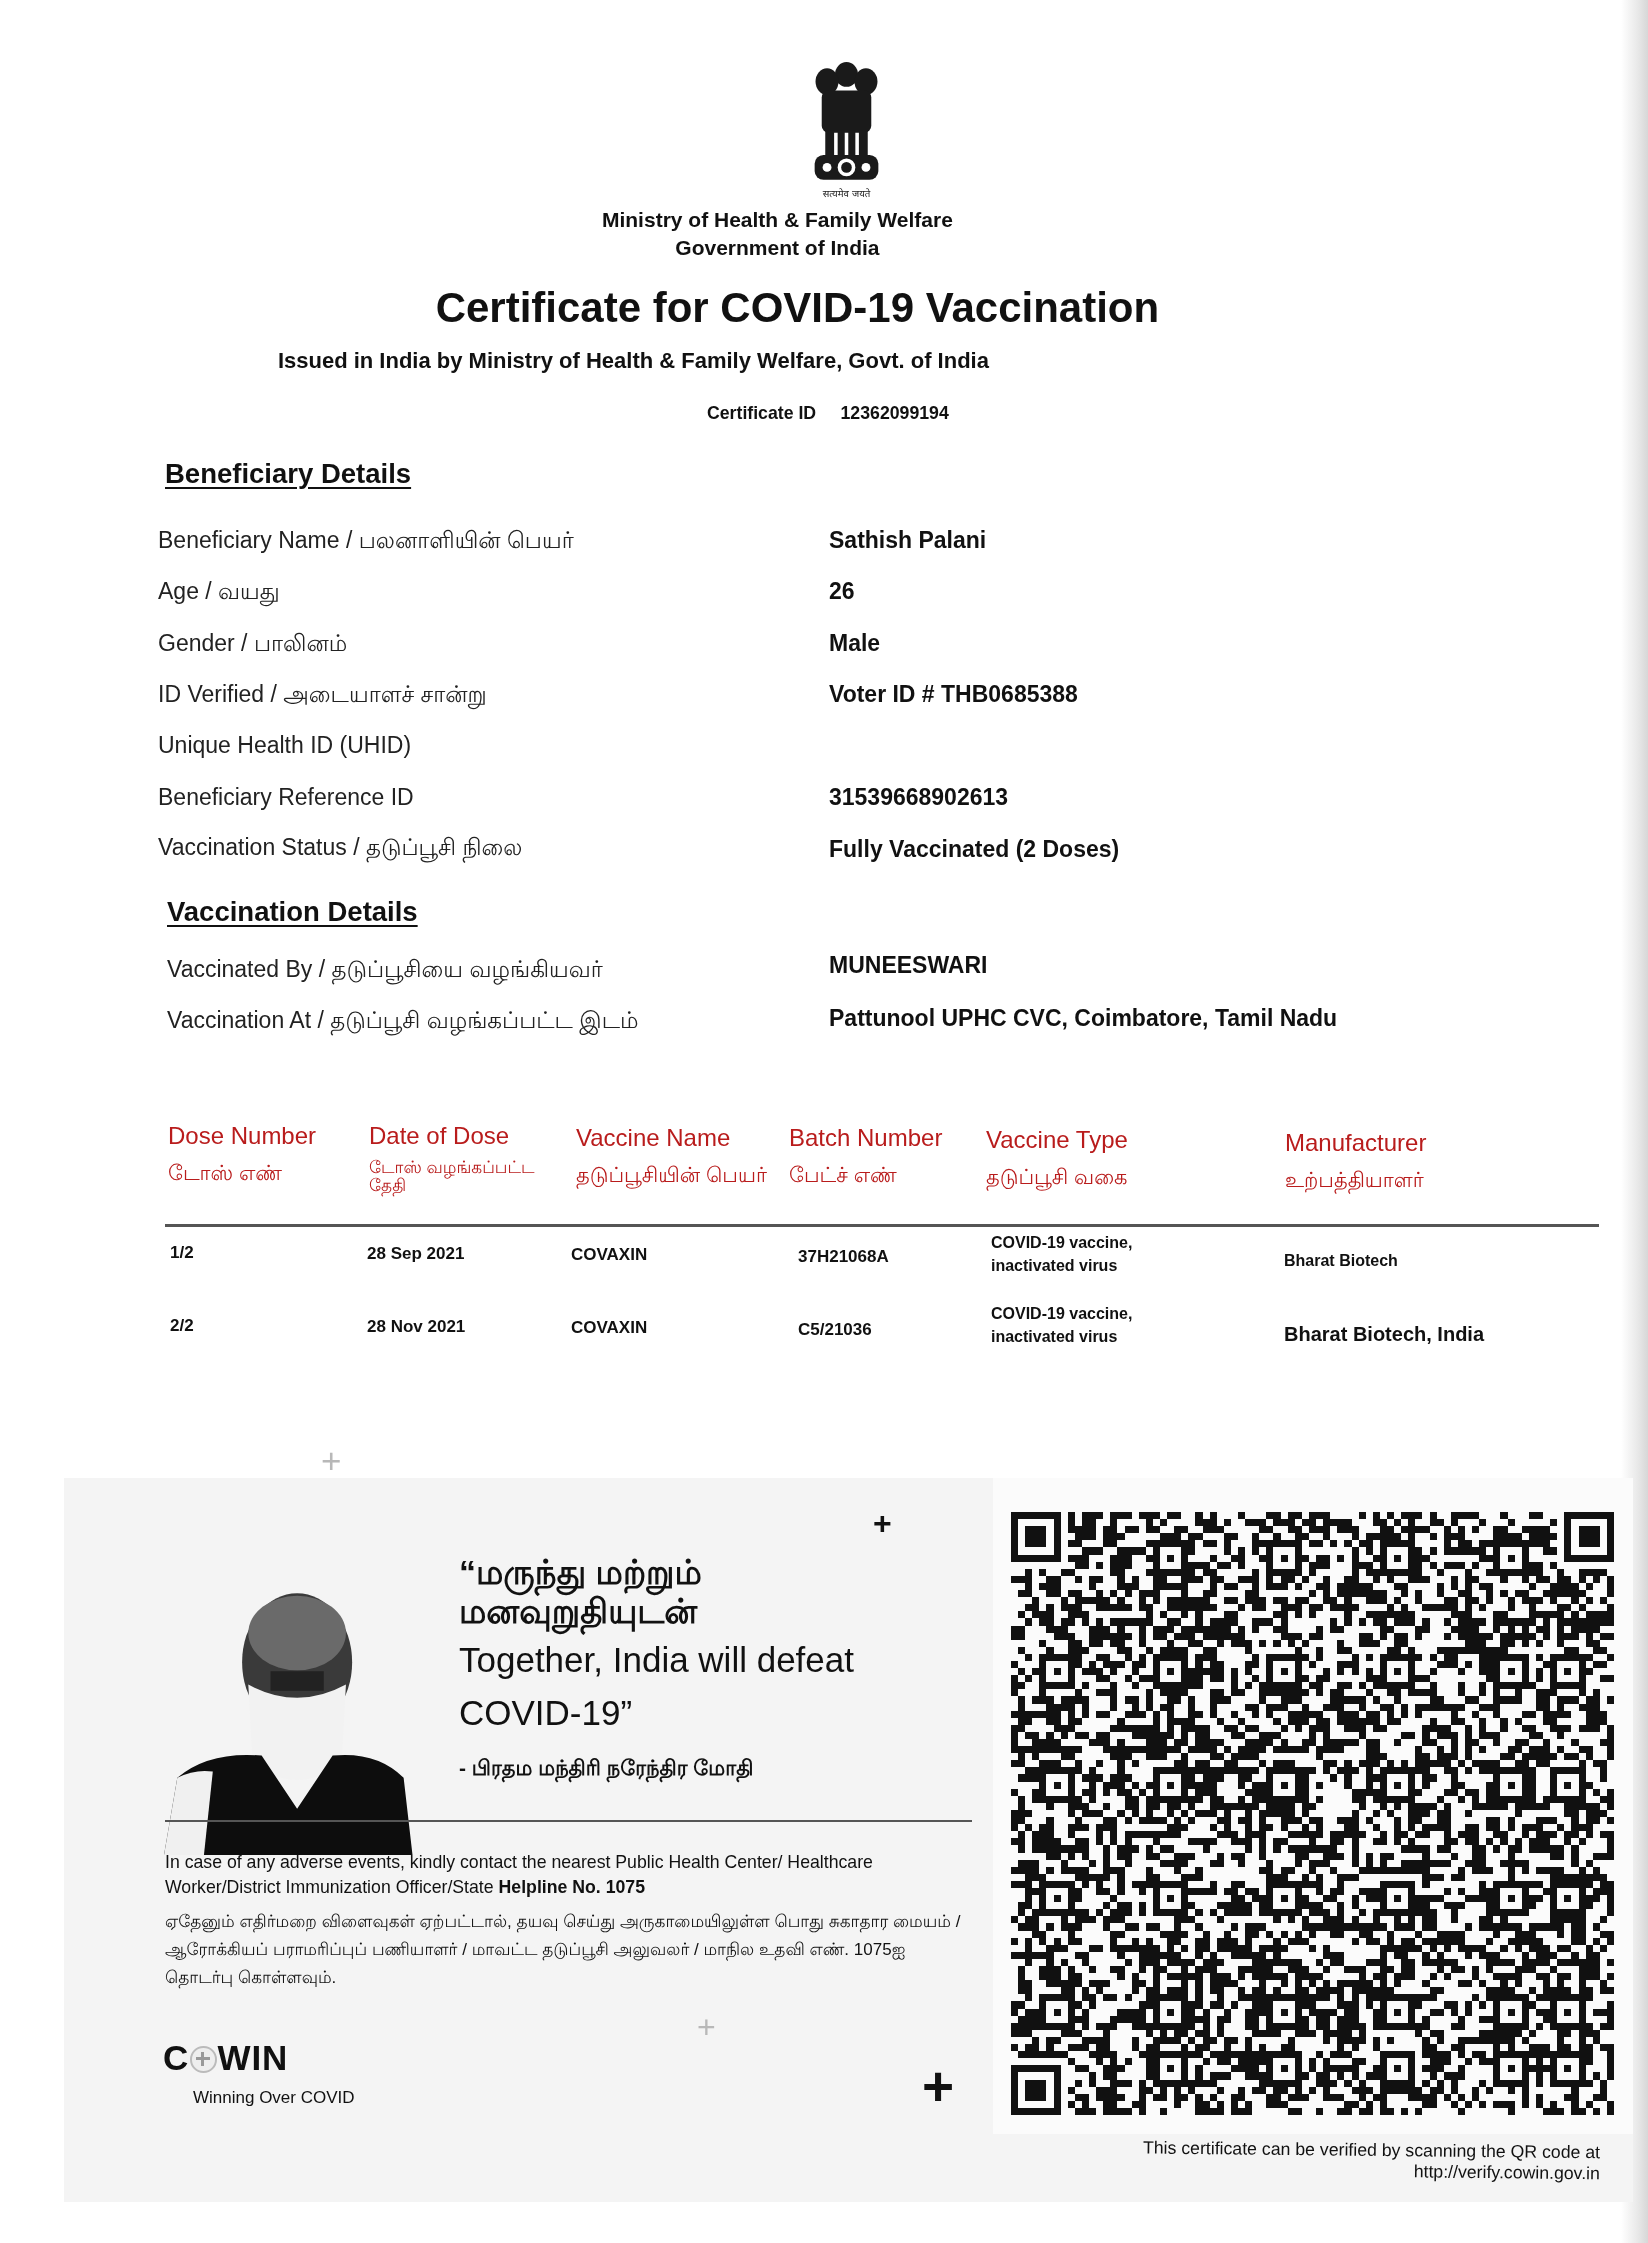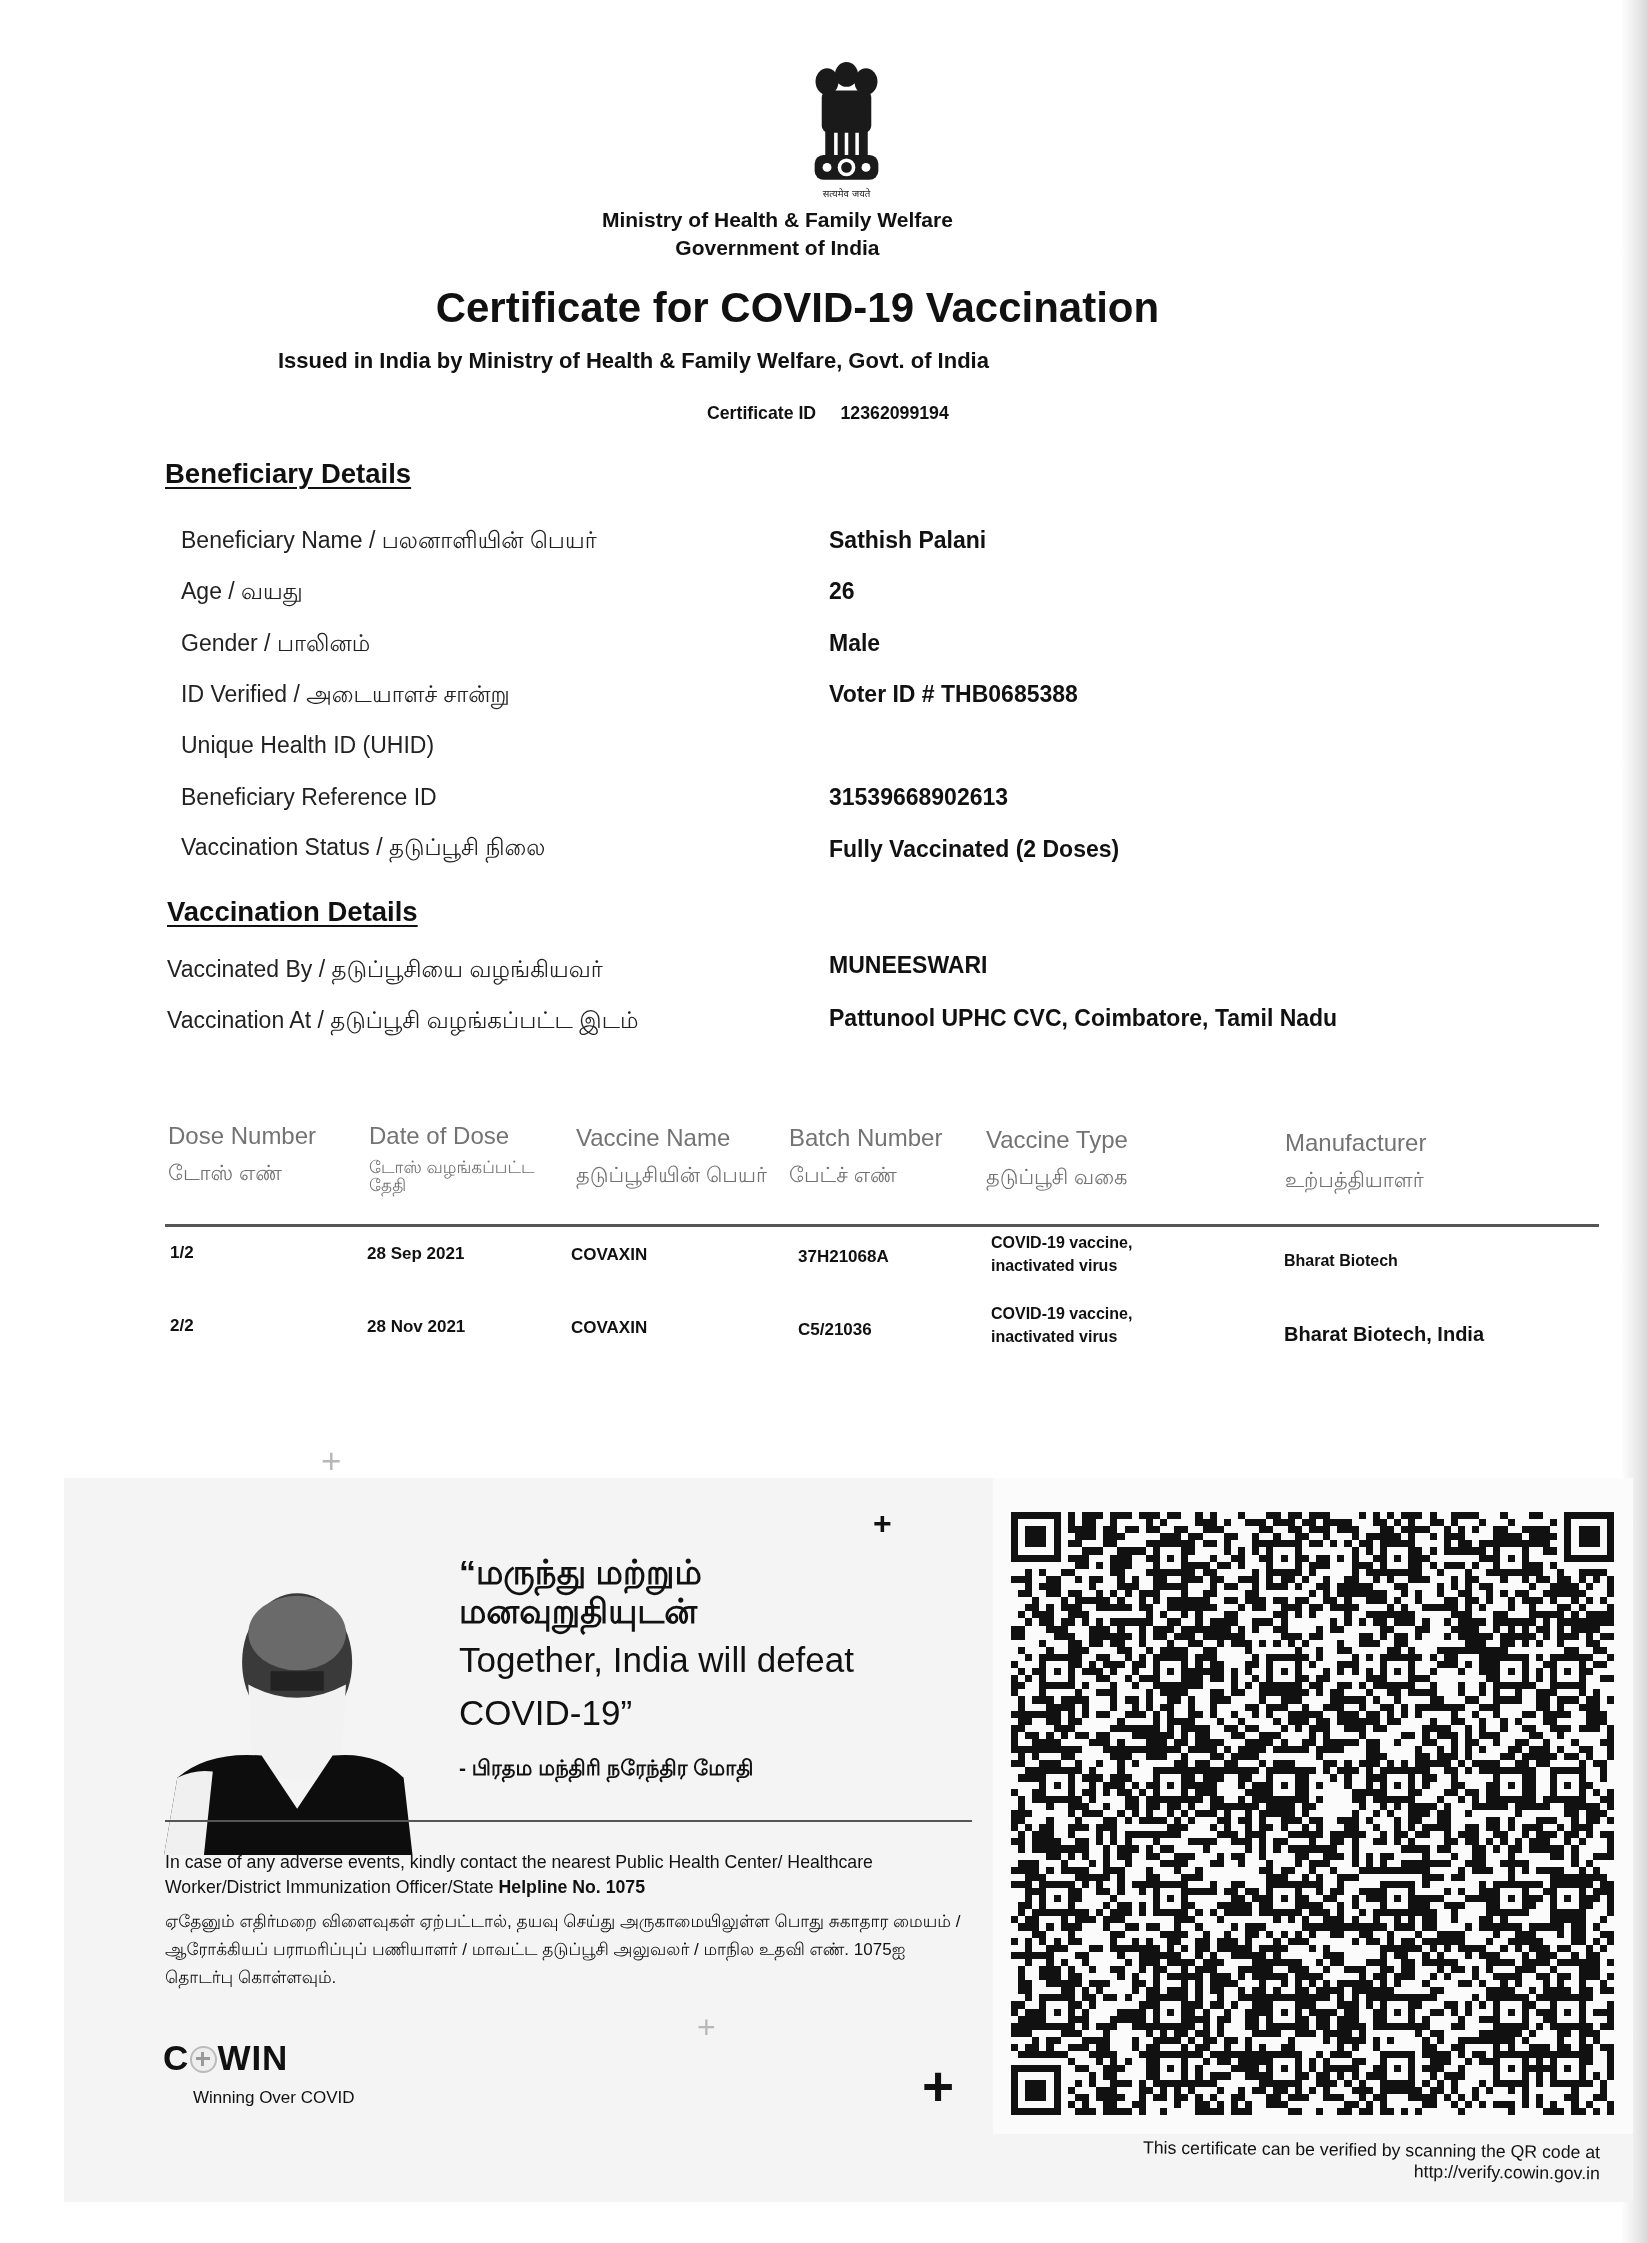--- a/index.html
+++ b/index.html
@@ -16,23 +16,23 @@
     .title { position: absolute; left: 0; width: 1648px; top: 284px; text-align: center;
       font-weight: bold; font-size: 42px; }
     .title span { position: relative; left: -26.6px; }
     .issued { position: absolute; left: 0; width: 1320px; top: 348px; text-align: center;
       font-weight: bold; font-size: 22px; }
     .issued span { position: relative; left: -26.6px; }
     .certid { position: absolute; left: 707px; top: 403px; font-weight: bold; font-size: 17.7px; }
     .certid .val { margin-left: 19.5px; }
     .section-h { position: absolute; left: 165px; font-weight: bold; font-size: 27.5px;
       text-decoration: underline; text-underline-offset: 4.4px; }
-    .row-label { position: absolute; left: 181px; font-size: 23px; color: #222; }
+    .row-label { position: absolute; left: 158px; font-size: 23px; color: #222; }
     .row-val { position: absolute; left: 829px; font-size: 23px; font-weight: bold; }
-    .th { position: absolute; font-size: 24px; color: #737373; }
+    .th { position: absolute; font-size: 24px; color: #b91c1c; }
     .th .ta { display: block; font-size: 21px; margin-top: 12.4px; line-height: 21px; }
     .rule { position: absolute; left: 165px; width: 1434px; height: 2.7px; background: #555; top: 1224px; }
     .td { position: absolute; font-size: 17px; font-weight: bold; line-height: 23px; }
     .banner { position: absolute; left: 64px; top: 1478px; width: 1569px; height: 724px; background: #f4f4f4; }
     .banner-white { position: absolute; left: 993px; top: 1478px; width: 640px; height: 656px; background: #fbfbfb; }
     .plus { position: absolute; font-weight: bold; color: #111; line-height: 1; }
     .plus.faint { color: #b8b8b8; font-weight: normal; }
     .portrait { position: absolute; left: 164px; top: 1578px; width: 284px; height: 277px; }
     .quote-ta { position: absolute; left: 459px; top: 1553px; font-size: 34px; font-weight: bold; line-height: 39px; }
     .quote-en { position: absolute; left: 459px; top: 1633px; font-size: 35px; line-height: 53px; }

